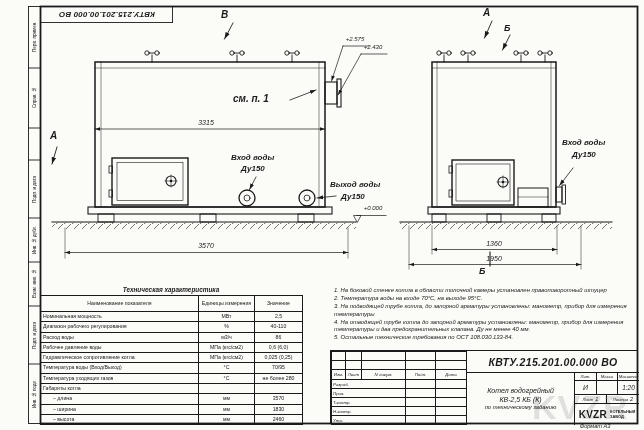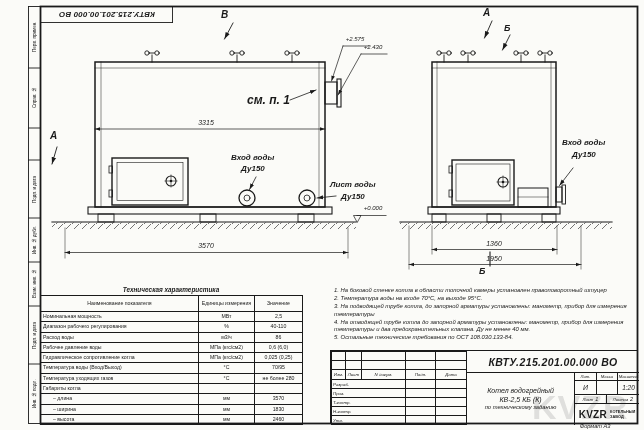--- a/index.html
+++ b/index.html
@@ -205,26 +205,26 @@
 <div class="strip-label" style="top:68px;height:60px">Справ. №</div>
 <div class="strip-label" style="top:160px;height:58px">Подп. и дата</div>
 <div class="strip-label" style="top:218px;height:44px">Инв. № дубл.</div>
 <div class="strip-label" style="top:262px;height:44px">Взам. инв. №</div>
 <div class="strip-label" style="top:306px;height:58px">Подп. и дата</div>
 <div class="strip-label" style="top:364px;height:60px">Инв. № подл.</div>
 
 <div class="lbl" style="left:221px;top:9px;font-size:10px">В</div>
 <div class="dim" style="left:340px;top:36px;width:30px;font-size:6px">+2.575</div>
 <div class="dim" style="left:358px;top:44px;width:30px;font-size:6px">+2.430</div>
-<div class="lbl" style="left:247px;top:93px;font-size:12px">см. п. 1</div>
+<div class="lbl" style="left:233px;top:93px;font-size:10px">см. п. 1</div>
 <div class="dim" style="left:188px;top:119px;width:36px;font-size:7px">3315</div>
 <div class="lbl" style="left:50px;top:130px;font-size:10px">А</div>
 <div class="lbl" style="left:231px;top:153px;font-size:8px">Вход воды</div>
 <div class="lbl" style="left:241px;top:164px;font-size:8px">Ду150</div>
-<div class="lbl" style="left:330px;top:180px;font-size:8px">Лист воды</div>
+<div class="lbl" style="left:330px;top:180px;font-size:8px">Выход воды</div>
 <div class="lbl" style="left:341px;top:192px;font-size:8px">Ду150</div>
 <div class="dim" style="left:357px;top:205px;width:32px;font-size:6px">+0.000</div>
 <div class="dim" style="left:188px;top:242px;width:36px;font-size:7px">3570</div>
 <div class="lbl" style="left:483px;top:7px;font-size:10px">А</div>
 <div class="lbl" style="left:504px;top:23px;font-size:9px">Б</div>
 <div class="lbl" style="left:562px;top:138px;font-size:8px">Вход воды</div>
 <div class="lbl" style="left:572px;top:150px;font-size:8px">Ду150</div>
 <div class="dim" style="left:476px;top:240px;width:36px;font-size:7px">1360</div>
 <div class="dim" style="left:476px;top:255px;width:36px;font-size:7px">1950</div>
 <div class="lbl" style="left:479px;top:266px;font-size:9px">Б</div>

